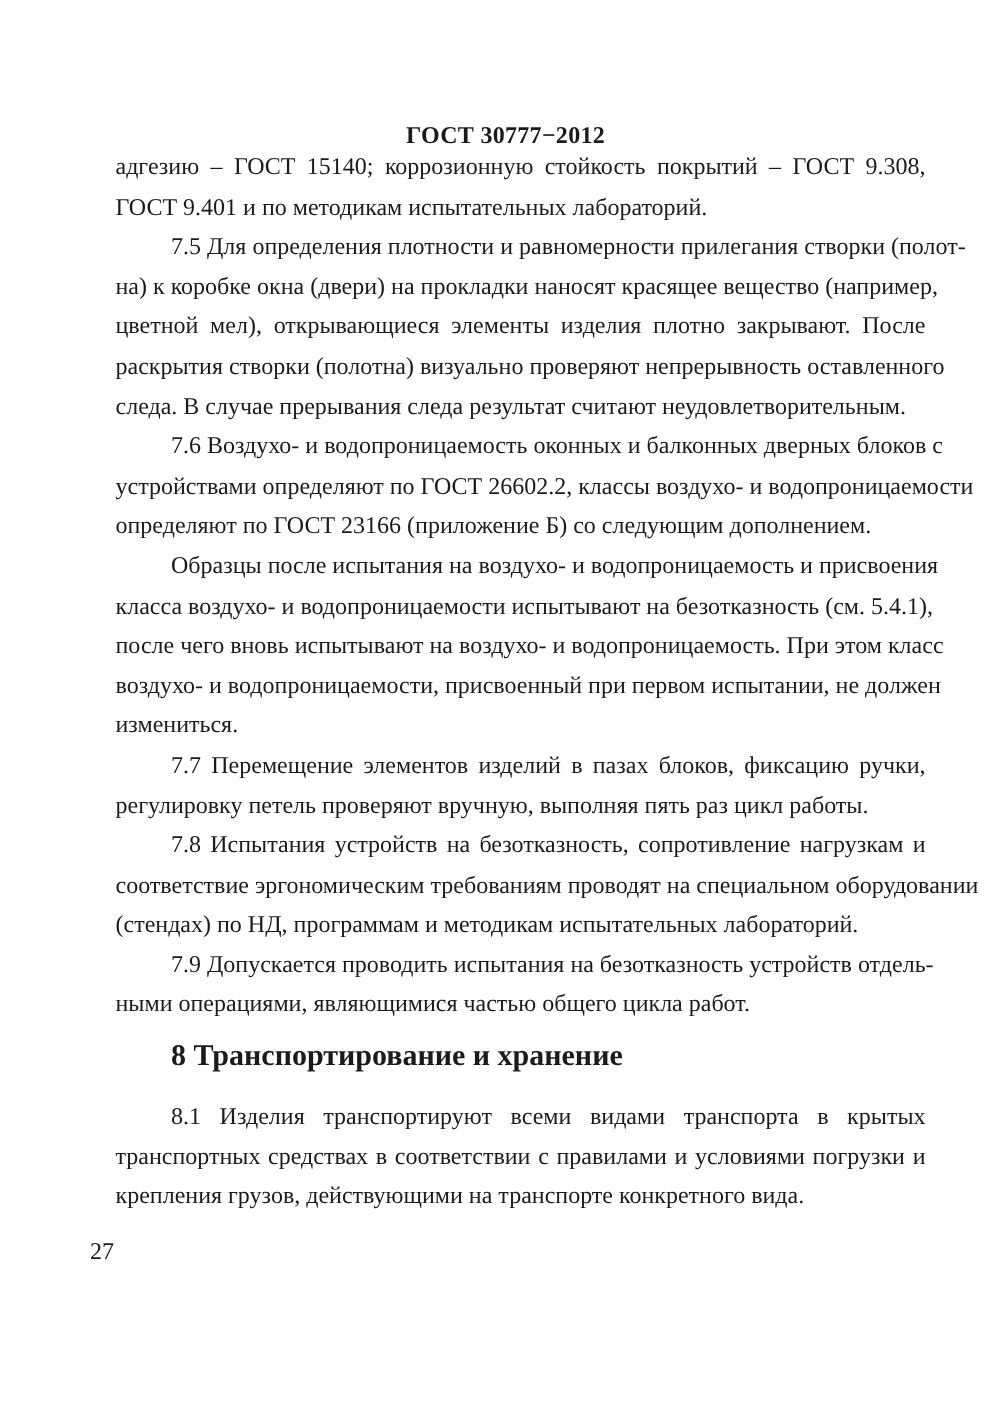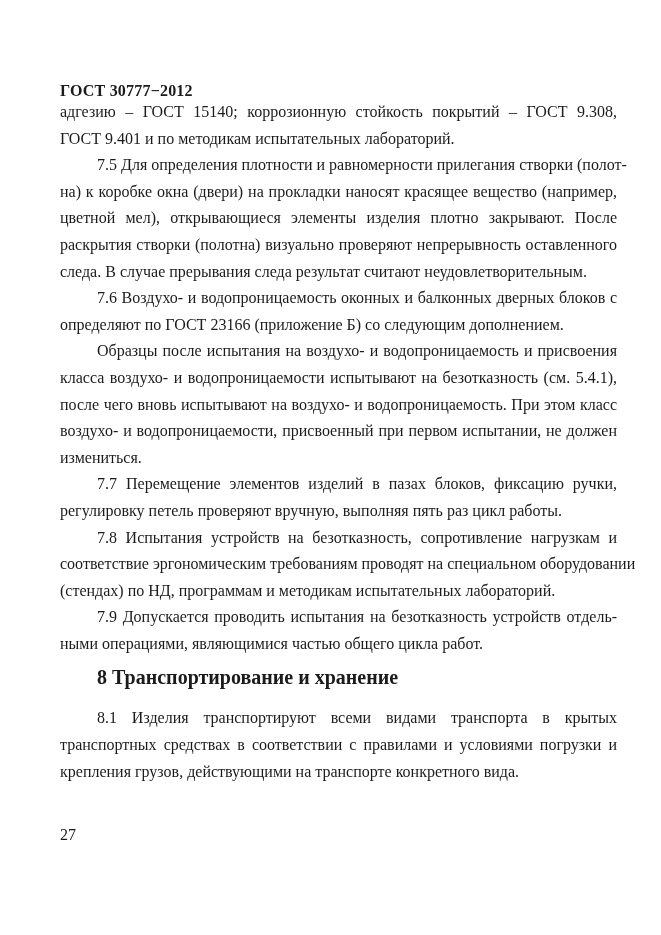--- a/index.html
+++ b/index.html
@@ -14,30 +14,30 @@
     background: #ffffff;
     overflow: hidden;
     font-family: "Liberation Serif", "DejaVu Serif", serif;
     color: #1b1b1b;
   }
   .running-header {
     position: absolute;
     top: 82px;
     left: 60px;
     right: 47px;
-    text-align: left;
+    text-align: center;
     font-weight: 700;
     font-size: 16px;
     line-height: 17px;
     letter-spacing: 0.2px;
   }
   .doc-body {
     position: absolute;
     top: 99px;
-    left: 60px;
+    left: 77px;
     right: 44px;
     font-size: 16px;
     line-height: 26.6px;
   }
   .paragraph { margin: 0; }
   .line {
     white-space: nowrap;
     text-align: justify;
     text-align-last: justify;
     overflow: visible;
@@ -79,20 +79,21 @@
       </div>
       <div class="paragraph">
         <div class="line indent">7.5 Для определения плотности и равномерности прилегания створки (полот-</div>
         <div class="line">на) к коробке окна (двери) на прокладки наносят красящее вещество (например,</div>
         <div class="line">цветной мел), открывающиеся элементы изделия плотно закрывают. После</div>
         <div class="line">раскрытия створки (полотна) визуально проверяют непрерывность оставленного</div>
         <div class="line last">следа. В случае прерывания следа результат считают неудовлетворительным.</div>
       </div>
       <div class="paragraph">
         <div class="line indent">7.6 Воздухо- и водопроницаемость оконных и балконных дверных блоков с</div>
+        <div class="line">устройствами определяют по ГОСТ 26602.2, классы воздухо- и водопроницаемости</div>
         <div class="line last">определяют по ГОСТ 23166 (приложение Б) со следующим дополнением.</div>
       </div>
       <div class="paragraph">
         <div class="line indent">Образцы после испытания на воздухо- и водопроницаемость и присвоения</div>
         <div class="line">класса воздухо- и водопроницаемости испытывают на безотказность (см. 5.4.1),</div>
         <div class="line">после чего вновь испытывают на воздухо- и водопроницаемость. При этом класс</div>
         <div class="line">воздухо- и водопроницаемости, присвоенный при первом испытании, не должен</div>
         <div class="line last">измениться.</div>
       </div>
       <div class="paragraph">

